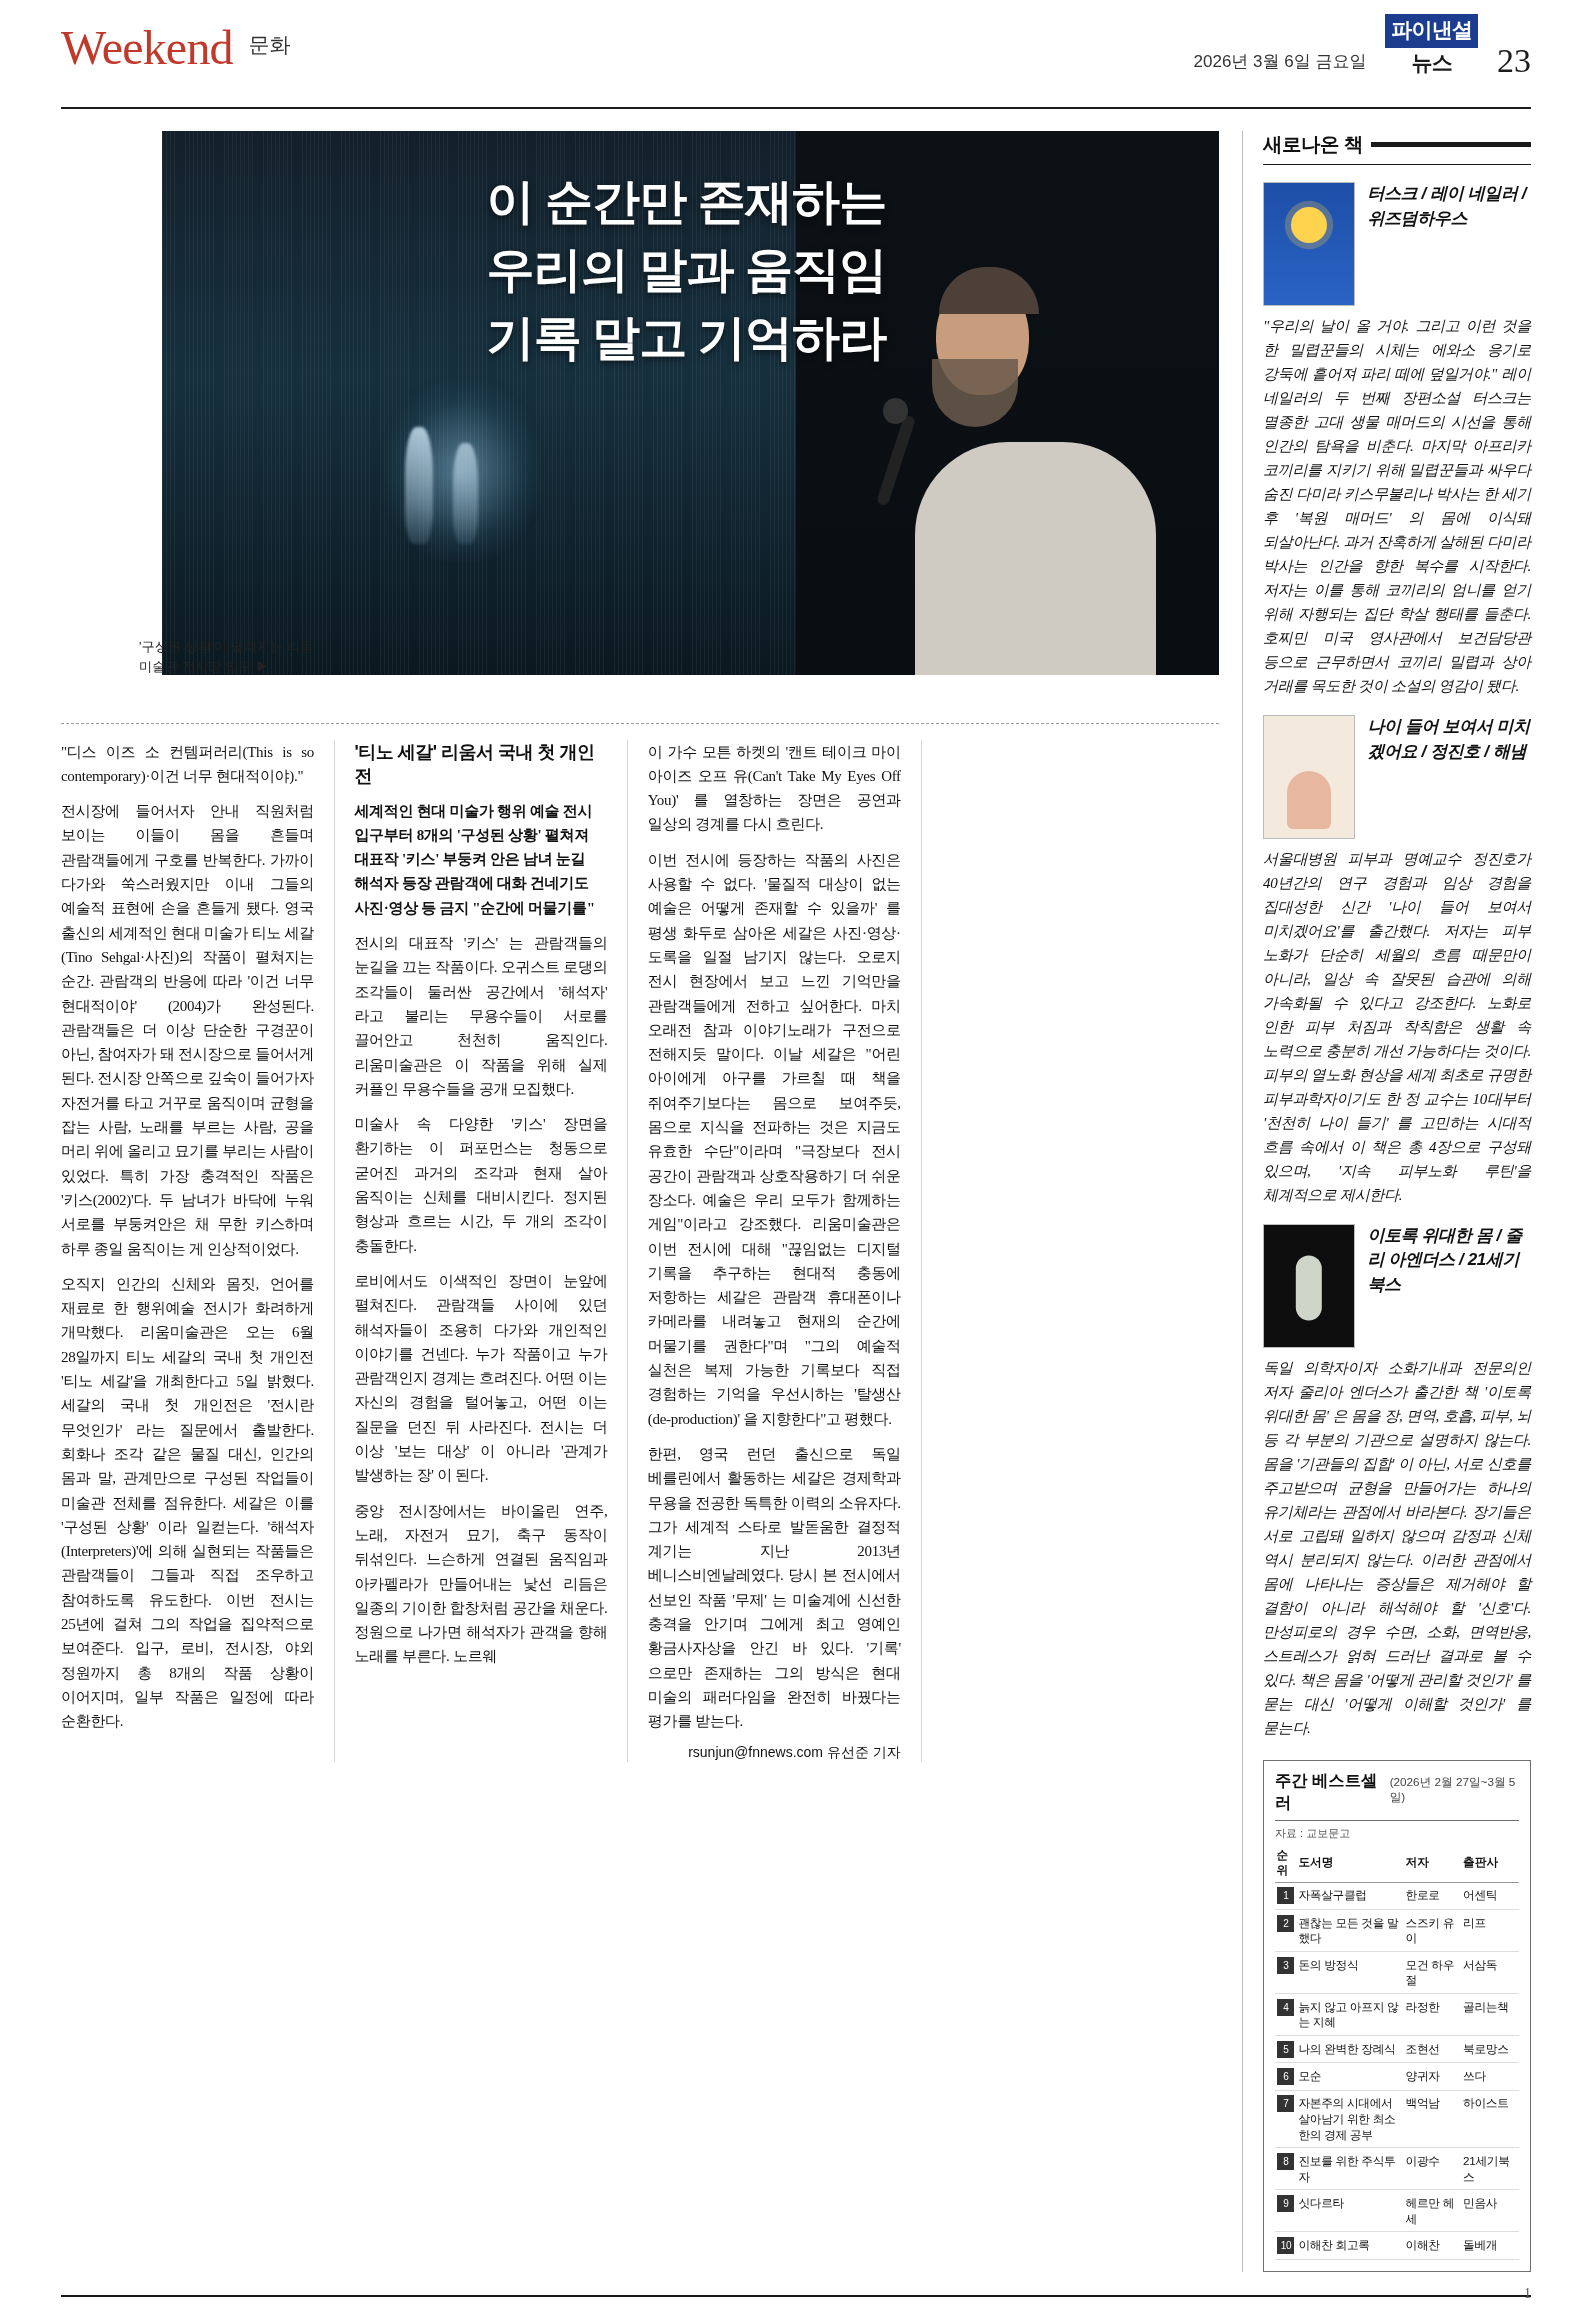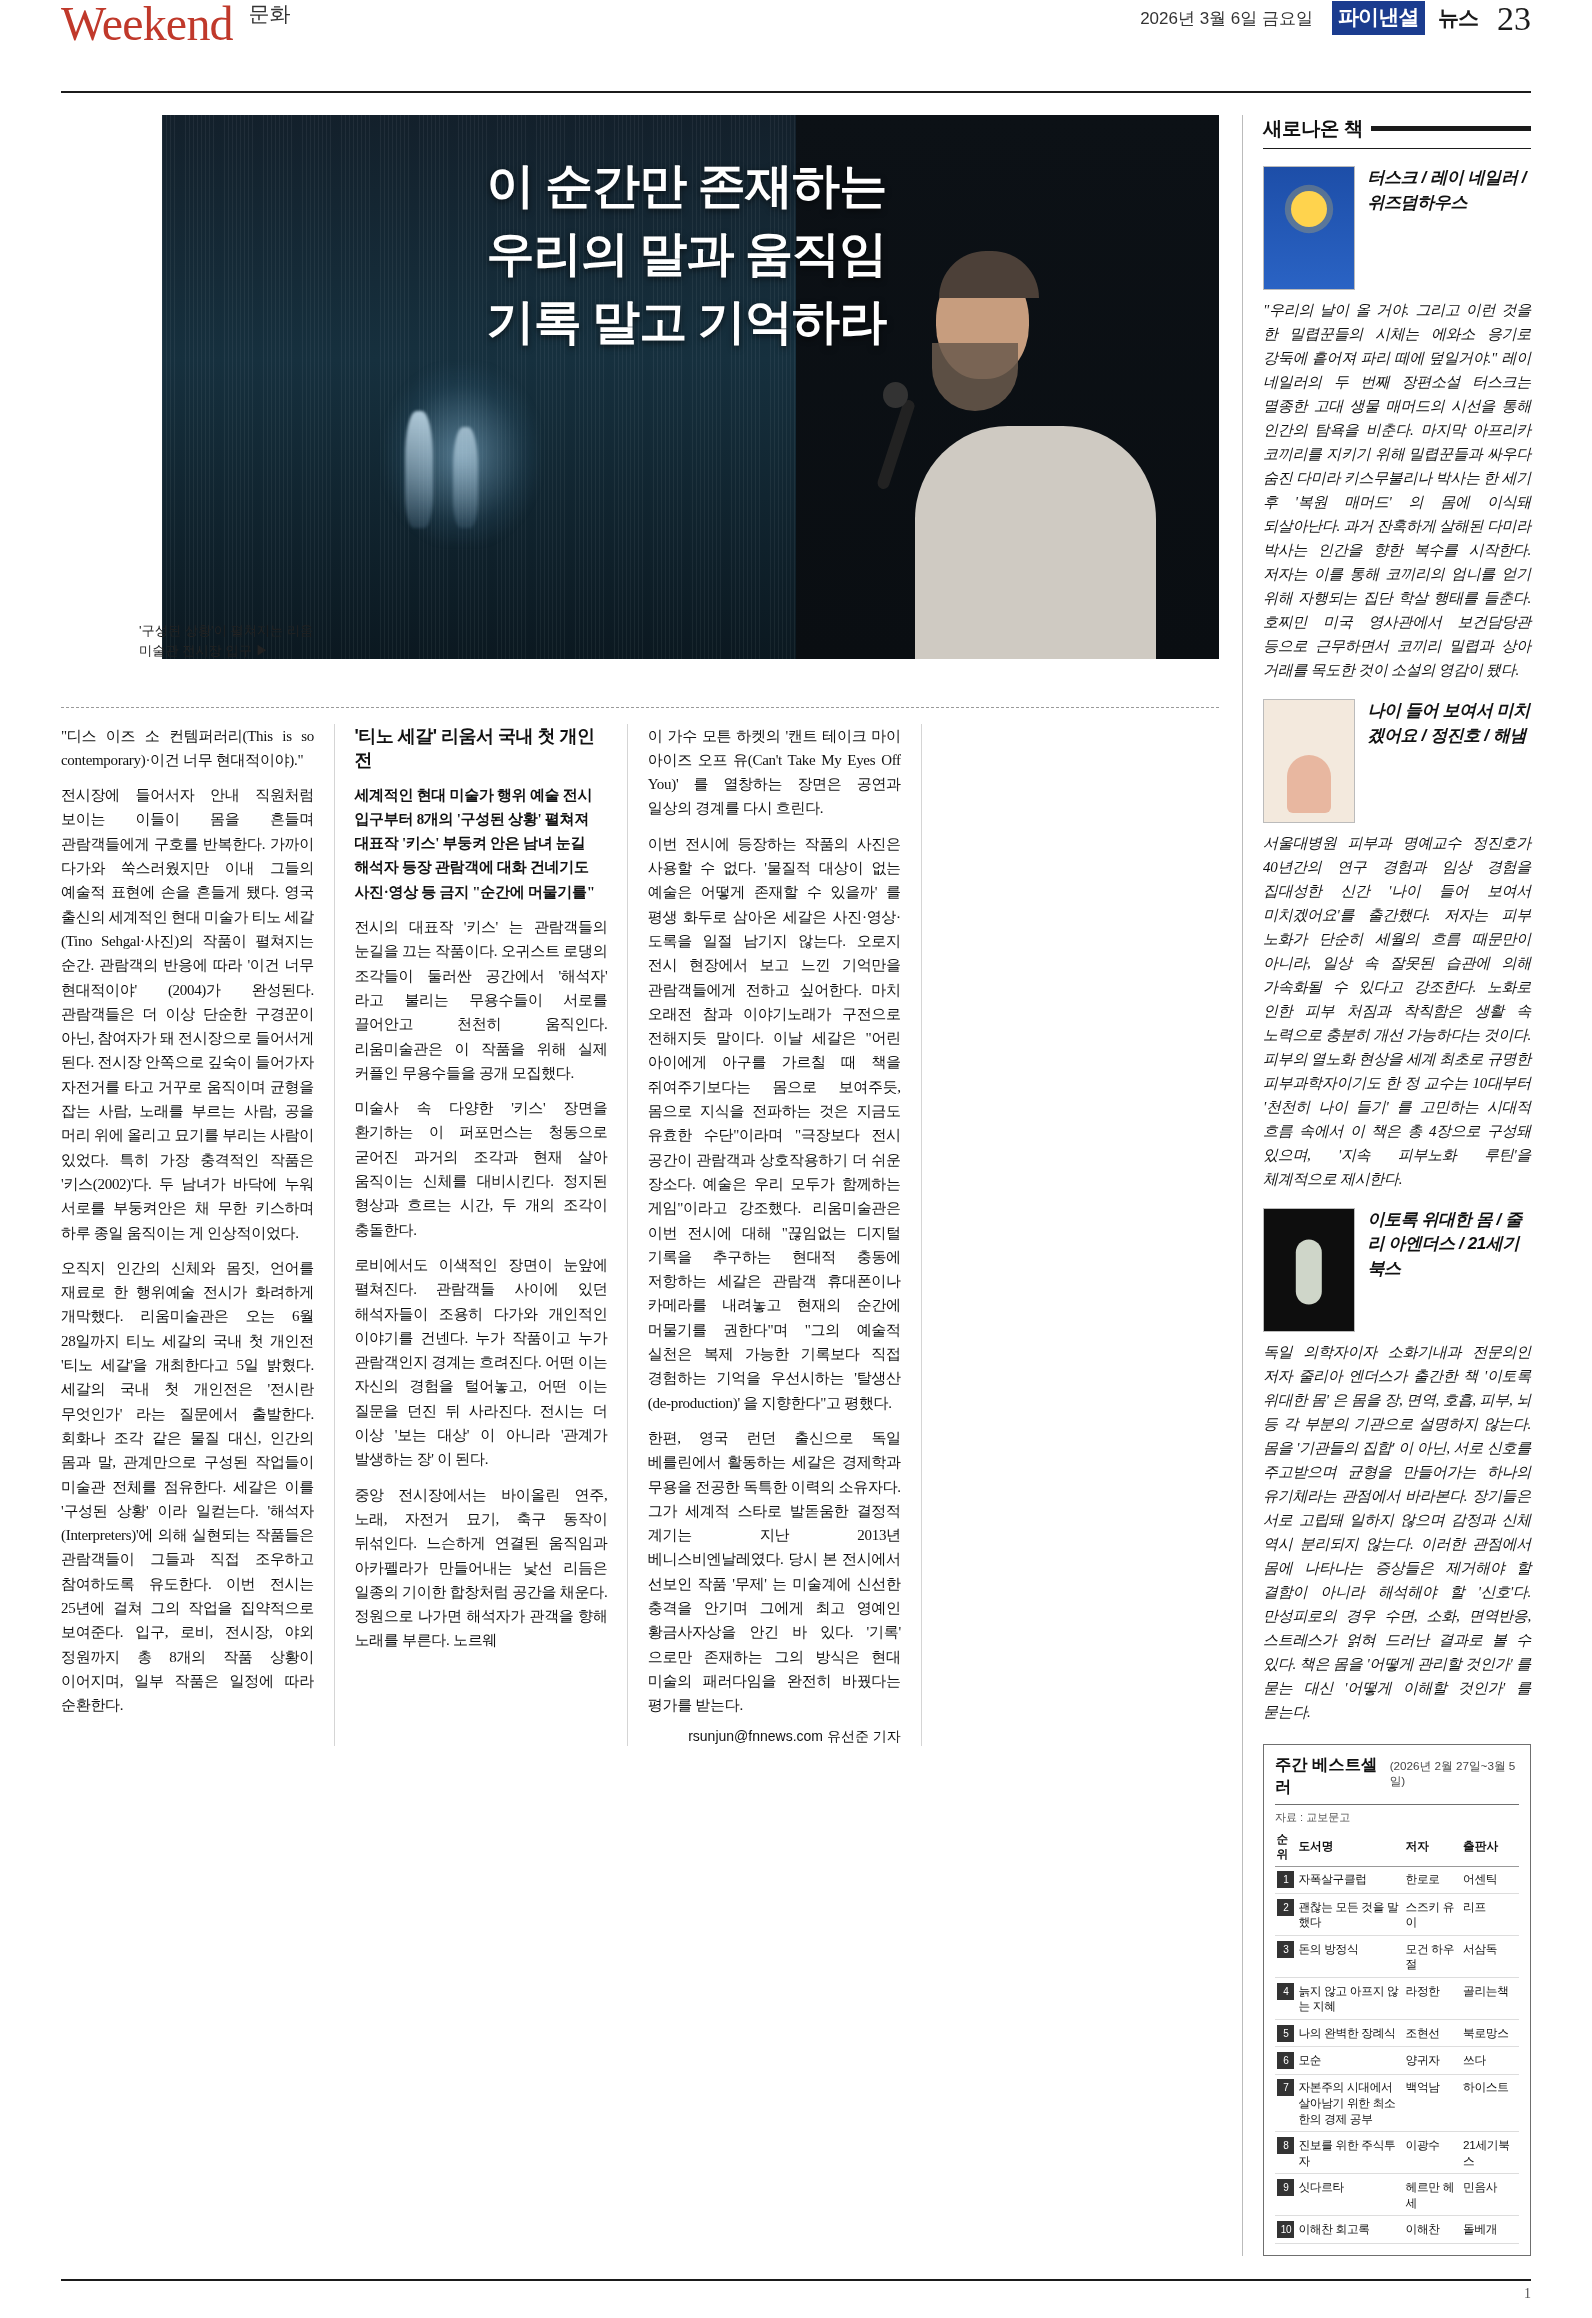--- a/index.html
+++ b/index.html
@@ -15,23 +15,23 @@
   .page {
     position: relative;
     width: 1592px;
     height: 2319px;
     padding: 0 61px;
   }
 
   
   .masthead {
     position: relative;
-    height: 93px;
+    height: 109px;
     display: flex;
-    align-items: flex-start;
+    align-items: center;
     padding-bottom: 11px;
     border-bottom: 2.3px solid #1b1b1b;
   }
   .mh-weekend {
     font-family: "Liberation Serif", serif;
     font-size: 48px;
     color: #c0392b;
     letter-spacing: -0.8px;
     line-height: 1;
     font-weight: 400;
@@ -51,22 +51,23 @@
   }
   .mh-date {
     font-family: "Liberation Sans", sans-serif;
     font-size: 17px;
     color: #333;
     margin-bottom: 9.3px;
   }
   .mh-logo {
     display: flex;
     align-items: center;
-    gap: 13px;
+    gap: 1px;
     margin-bottom: 4.7px;
+    flex-direction: column;
   }
   .mh-logo .fn {
     background: #1b3c8f;
     color: #fff;
     font-family: "Liberation Sans", sans-serif;
     font-weight: bold;
     font-size: 21px;
     padding: 2.3px 6.2px 3.9px 6.2px;
     letter-spacing: -0.8px;
   }

